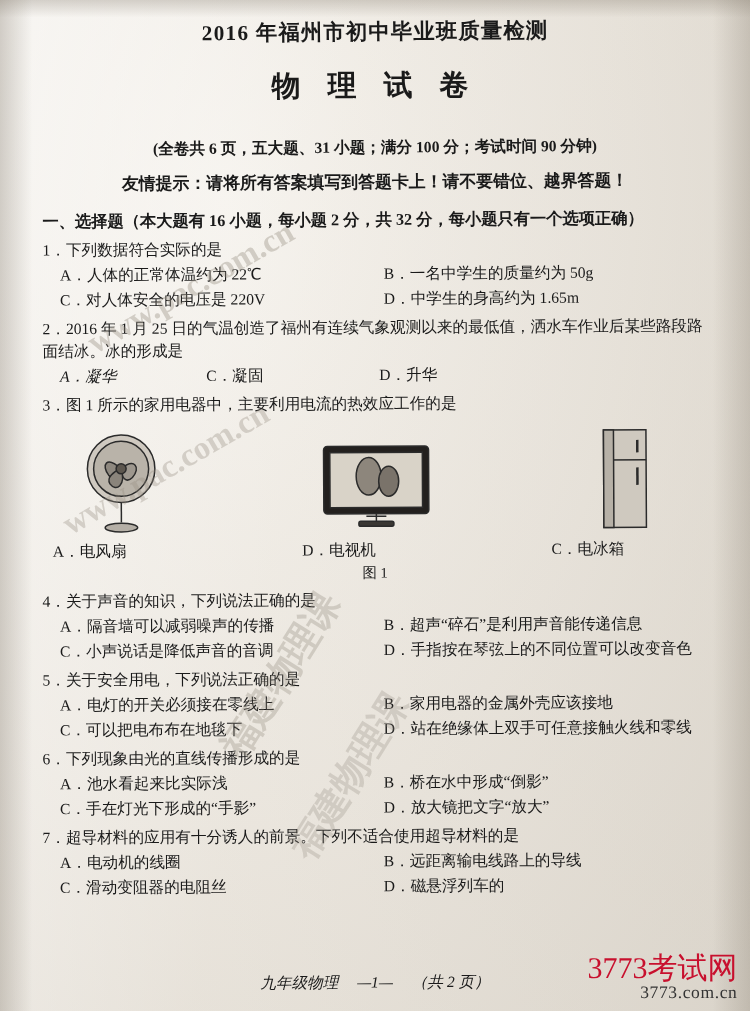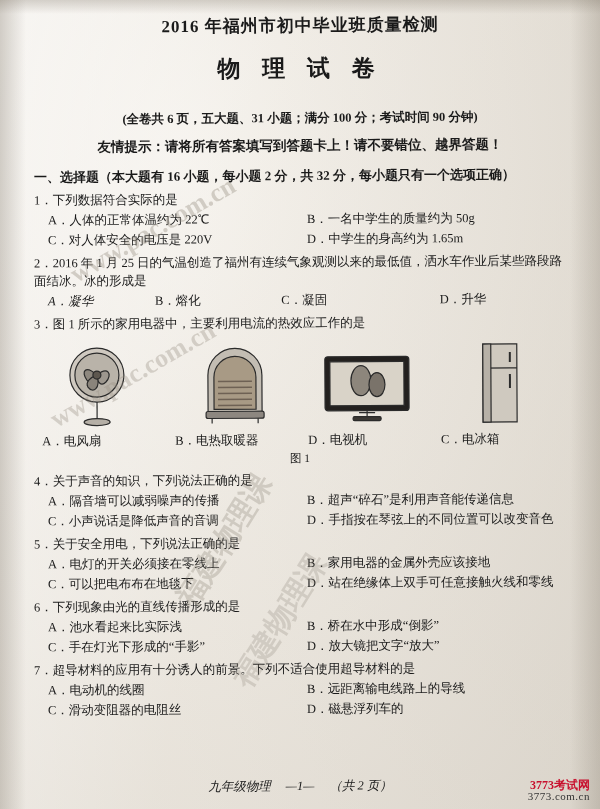--- a/index.html
+++ b/index.html
@@ -127,22 +127,22 @@
   .wm2{left:40px;top:360px;transform:rotate(-30deg);color:rgba(150,142,130,0.34);}
   .wm3{left:150px;top:520px;transform:rotate(-58deg);font-size:30px;color:rgba(140,132,120,0.30);}
   .wm4{left:205px;top:600px;transform:rotate(-58deg);font-size:30px;color:rgba(140,132,120,0.26);}
 
   .brand{
     position:absolute;
     right:10px;bottom:6px;
     text-align:right;
     line-height:1.05;
   }
-  .brand .b1{font-size:12px;font-weight:bold;color:#c8102e;letter-spacing:0px;}
-  .brand .b2{font-size:11px;color:#333;letter-spacing:0.5px;}
+  .brand .b1{font-size:24px;font-weight:normal;color:#c8102e;letter-spacing:0px;}
+  .brand .b2{font-size:14px;color:#333;letter-spacing:0.5px;}
 </style>
 </head>
 <body>
 
 <div class="page">
 
   <div class="paper-shade"></div>
   <div class="paper-shade-b"></div>
   <div class="paper-shade-top"></div>
 
@@ -159,21 +159,20 @@
     <div>B．一名中学生的质量约为 50g</div>
   </div>
   <div class="opts two">
     <div class="opt-indent">C．对人体安全的电压是 220V</div>
     <div>D．中学生的身高约为 1.65m</div>
   </div>
 
   <div class="q">2．2016 年 1 月 25 日的气温创造了福州有连续气象观测以来的最低值，洒水车作业后某些路段路面结冰。冰的形成是</div>
   <div class="opts four-wide">
     <div class="opt-indent">A．凝华</div>
-    <div>B．熔化</div>
     <div>C．凝固</div>
     <div>D．升华</div>
   </div>
 
   <div class="q">3．图 1 所示的家用电器中，主要利用电流的热效应工作的是</div>
 
   <div class="figs">
     <div class="fig">
       <div class="fig-art">
         <svg width="78" height="86" viewBox="0 0 78 86">
@@ -186,34 +185,20 @@
             <circle cx="34" cy="33" r="4" fill="#5d574f"></circle>
             <path d="M34 60 L34 76"></path>
             <path d="M22 80 L46 80"></path>
             <ellipse cx="34" cy="80" rx="13" ry="3.5" fill="#b5afa6"></ellipse>
           </g>
         </svg>
       </div>
       <div class="fig-label">A．电风扇</div>
     </div>
 
-    <div class="fig">
-      <div class="fig-art">
-        <svg width="78" height="86" viewBox="0 0 78 86">
-          <g stroke="#2b2b2b" stroke-width="1.2" fill="none">
-            <path d="M12 72 L12 34 A27 27 0 0 1 66 34 L66 72 Z" fill="#c3bdb3"></path>
-            <path d="M18 68 L18 36 A21 21 0 0 1 60 36 L60 68 Z" fill="#a89a85"></path>
-            <path d="M22 40 L56 40 M22 46 L56 46 M22 52 L56 52 M22 58 L56 58 M22 64 L56 64" stroke="#6e6154" stroke-width="1.6"></path>
-            <rect x="10" y="70" width="58" height="7" rx="2" fill="#8d8780"></rect>
-            <path d="M16 77 L16 82 M62 77 L62 82"></path>
-          </g>
-        </svg>
-      </div>
-      <div class="fig-label">B．电热取暖器</div>
-    </div>
 
     <div class="fig">
       <div class="fig-art">
         <svg width="96" height="86" viewBox="0 0 96 86">
           <g stroke="#2b2b2b" stroke-width="1.2" fill="none">
             <rect x="6" y="16" width="84" height="54" rx="3" fill="#23201e"></rect>
             <rect x="11" y="21" width="74" height="44" fill="#d9d3c8"></rect>
             <ellipse cx="42" cy="40" rx="10" ry="15" fill="#8d867c"></ellipse>
             <ellipse cx="58" cy="44" rx="8" ry="12" fill="#7a736a"></ellipse>
             <path d="M40 72 L56 72 M48 70 L48 76"></path>

